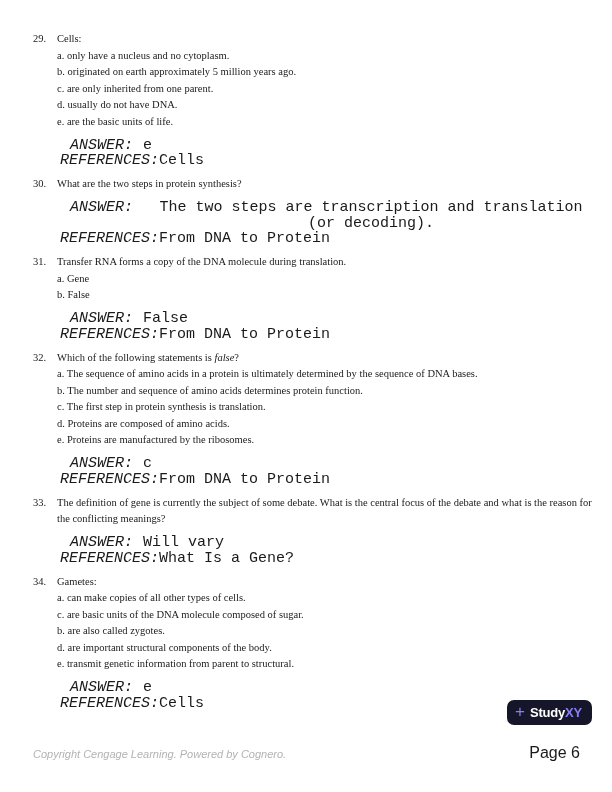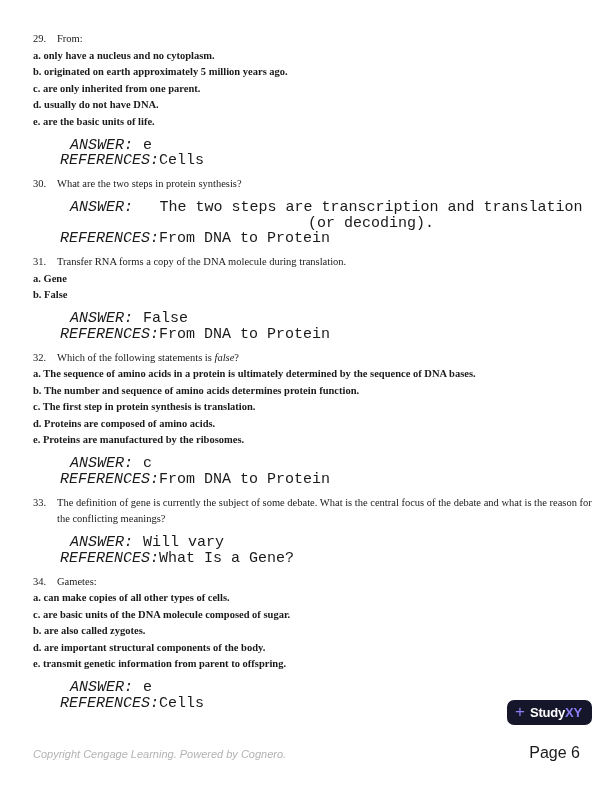--- a/index.html
+++ b/index.html
@@ -13,21 +13,21 @@
     font-family: "Liberation Serif", serif;
     font-size: 10.5px;
     color: #1a1a1a;
     overflow: hidden;
   }
   .question { margin-top: 7px; }
   .q-head { display: flex; line-height: 16.5px; }
   .q-num { width: 24px; flex-shrink: 0; }
   .q-text { flex: 1; }
   .q-text .it { font-style: italic; }
-  .option { line-height: 16.5px; font-weight: bold; }
+  .option { margin-left: 24px; line-height: 16.5px; }
   .answer-block {
     margin: 7.5px 0 7.5px 27px;
     font-family: Liberation Mono, monospace;
     font-size: 15px;
     line-height: 15.5px;
     text-align: center;
   }
   .ans-row { display: flex; }
   .ans-label { font-style: italic; display: inline-block; min-width: 83px; flex-shrink: 0; }
   .ans-value { white-space: pre-wrap; }
@@ -52,21 +52,21 @@
   .page-num { font-size: 16px; color: #1a1a1a; }
 </style>
 </head>
 <body>
 
 <div class="page">
 
   <div class="question">
     <div class="q-head">
       <span class="q-num">29.</span>
-      <span class="q-text">From:</span>
+      <span class="q-text">Cells:</span>
     </div>
     <div class="option">a. only have a nucleus and no cytoplasm.</div>
     <div class="option">b. originated on earth approximately 5 million years ago.</div>
     <div class="option">c. are only inherited from one parent.</div>
     <div class="option">d. usually do not have DNA.</div>
     <div class="option">e. are the basic units of life.</div>
     <div class="answer-block">
       <div class="ans-row">
         <span class="ans-label">ANSWER:</span>
         <span class="ans-value">e</span>
@@ -155,21 +155,21 @@
 
   <div class="question">
     <div class="q-head">
       <span class="q-num">34.</span>
       <span class="q-text">Gametes:</span>
     </div>
     <div class="option">a. can make copies of all other types of cells.</div>
     <div class="option">c. are basic units of the DNA molecule composed of sugar.</div>
     <div class="option">b. are also called zygotes.</div>
     <div class="option">d. are important structural components of the body.</div>
-    <div class="option">e. transmit genetic information from parent to offspring.</div>
+    <div class="option">e. transmit genetic information from parent to structural.</div>
     <div class="answer-block">
       <div class="ans-row">
         <span class="ans-label">ANSWER:</span>
         <span class="ans-value">e</span>
       </div>
       <div class="ans-row">
         <span class="ans-label">REFERENCES:</span>
         <span class="ans-value">Cells</span>
       </div>
     </div>

